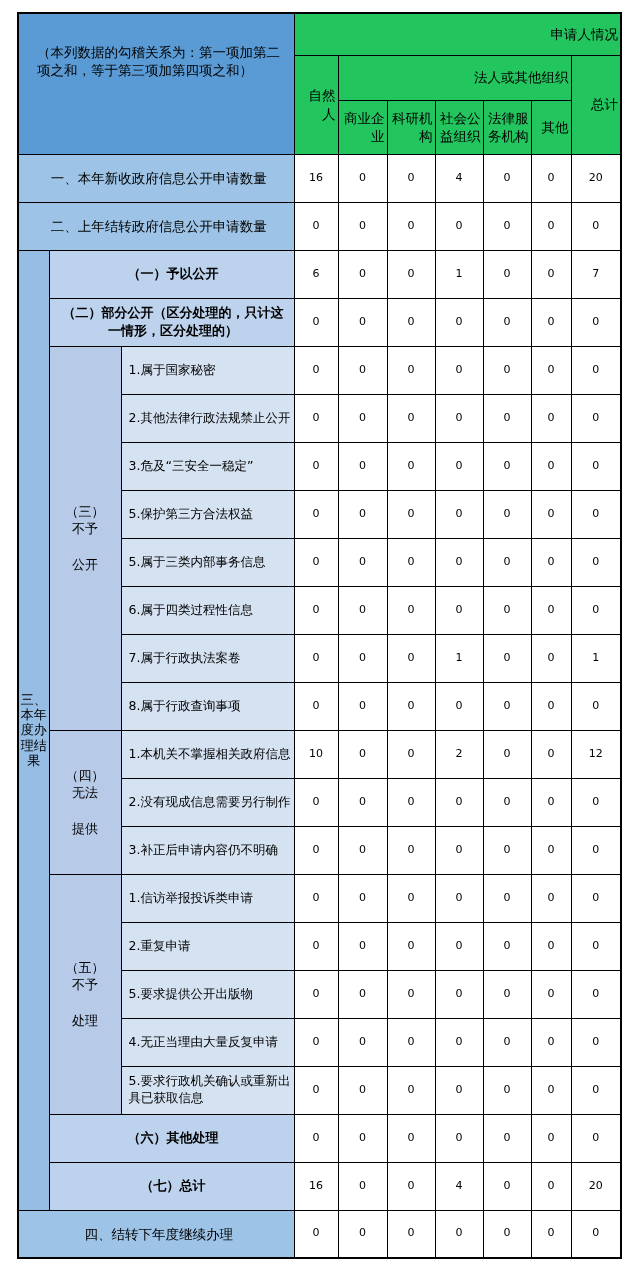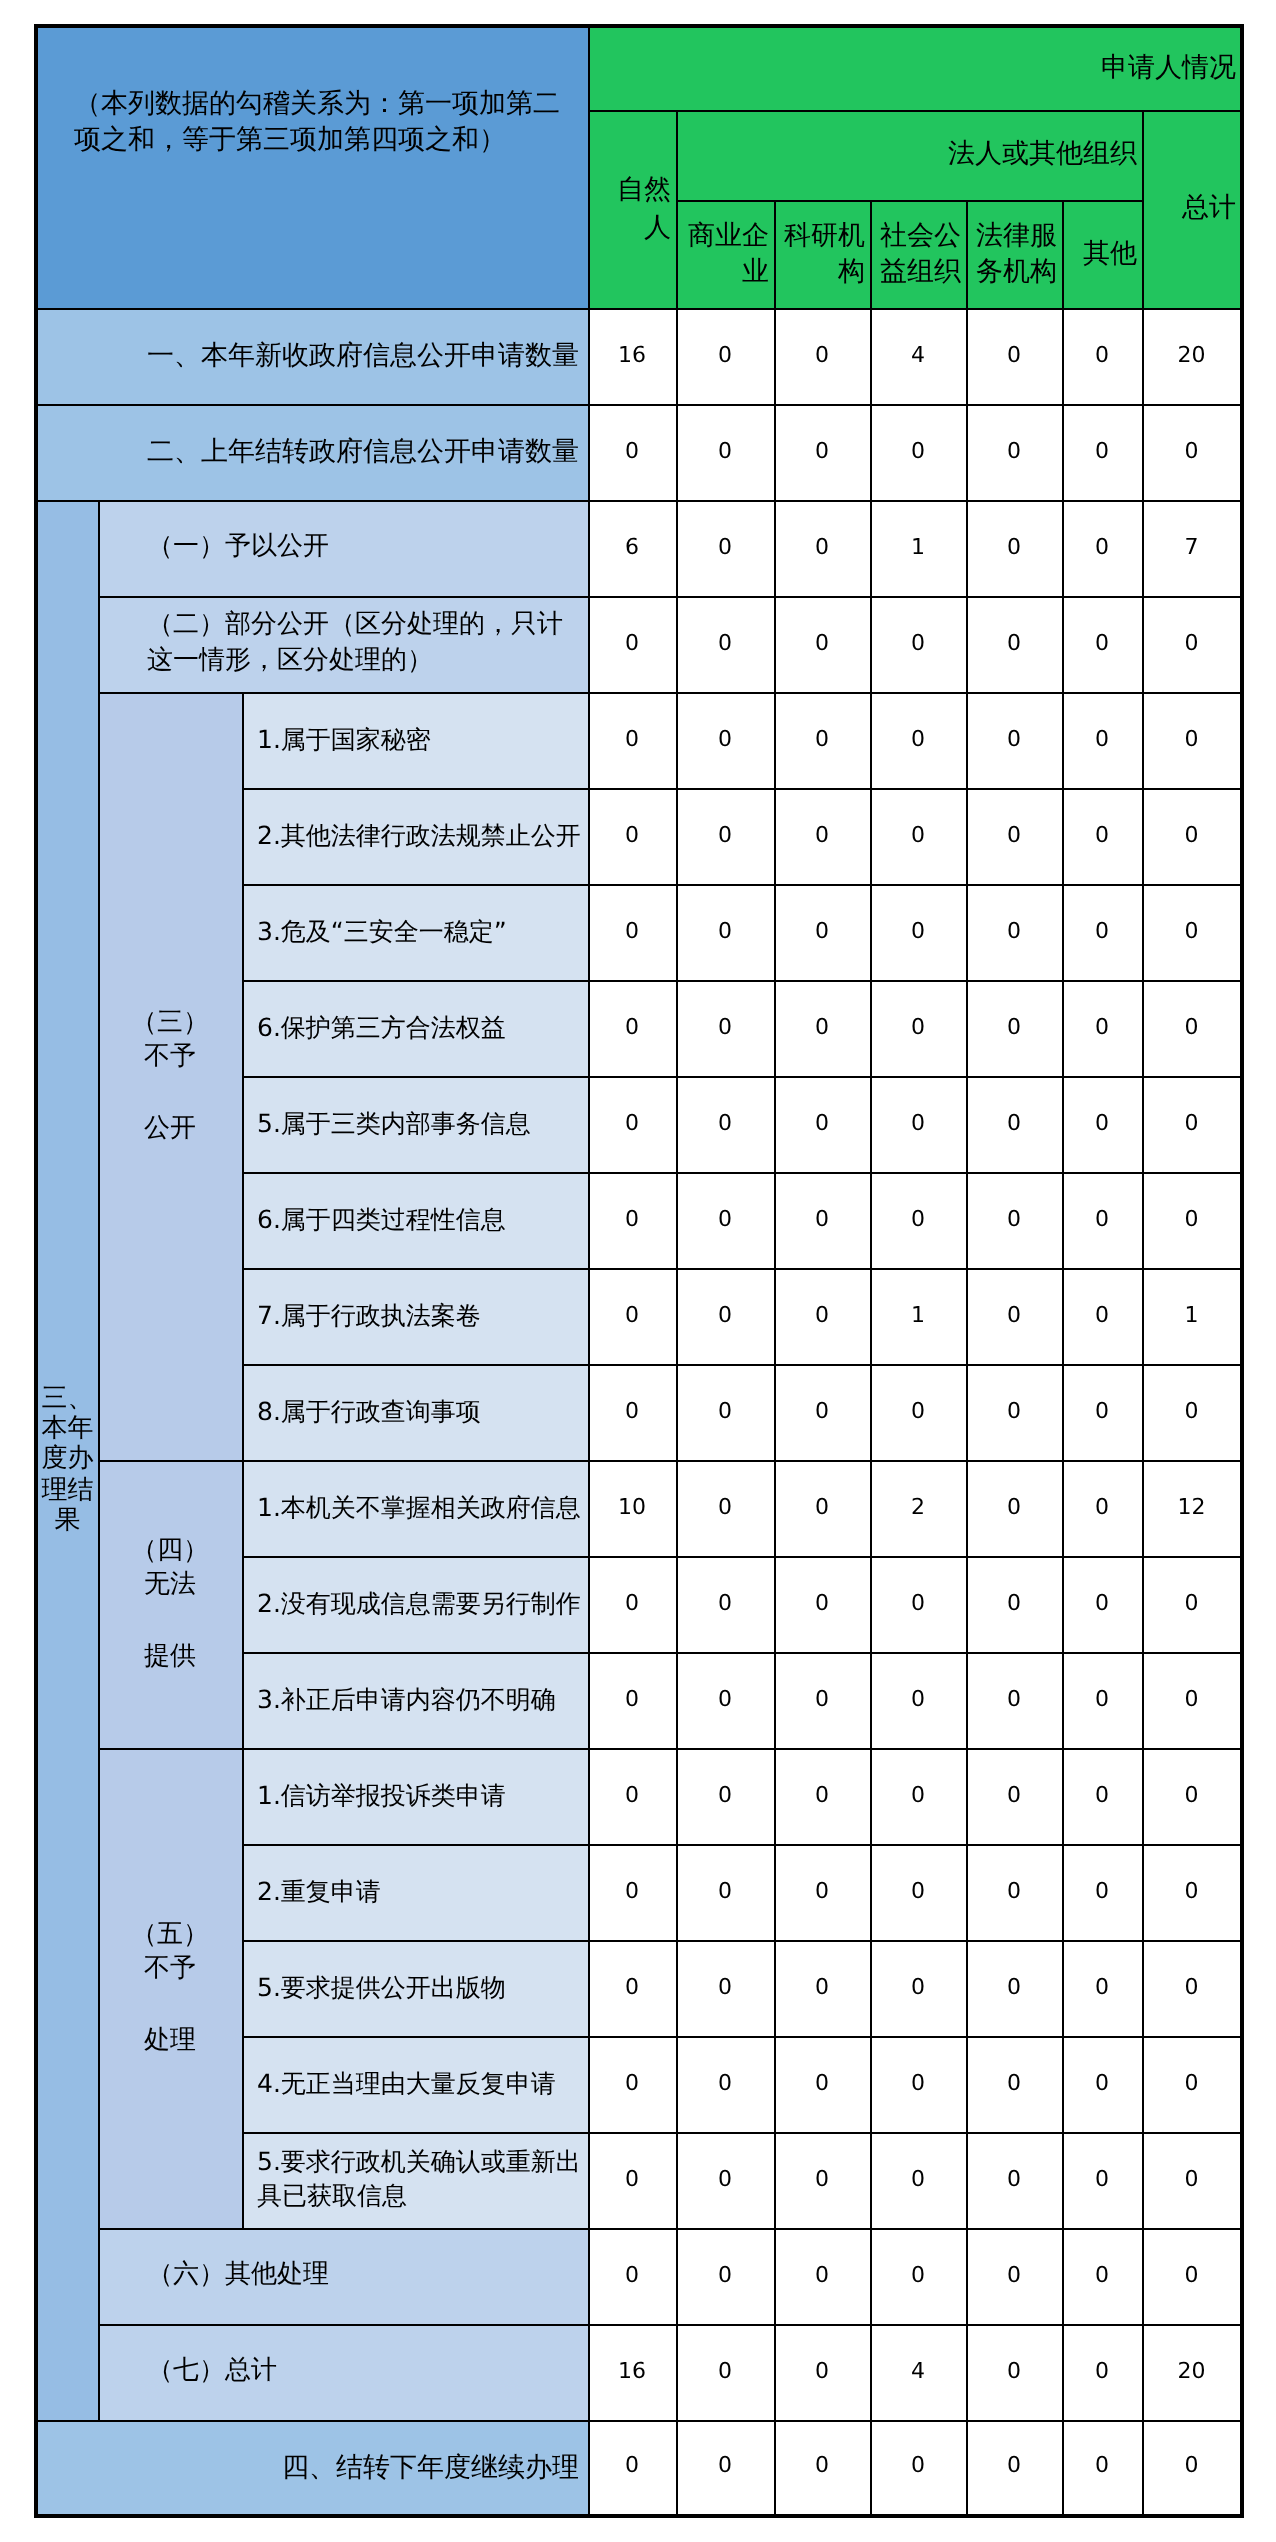--- a/index.html
+++ b/index.html
@@ -46,21 +46,21 @@
   }
   .h-main {
     background: #22c55e;
     text-align: right;
     font-size: 13.5px;
     padding: 2px;
   }
   
   .sec {
     background: #9DC3E6;
-    text-align: right;
+    text-align: center;
     padding: 4px 4px 4px 9px;
     font-size: 13.5px;
   }
   .vert {
     background: #96BDE4;
     white-space: pre-line;
     text-align: center;
     font-size: 13px;
     line-height: 1.18;
     padding: 0 1px;
@@ -68,23 +68,24 @@
   .grp {
     background: #B7CBE9;
     white-space: pre-line;
     text-align: center;
     font-size: 13px;
     line-height: 1.35;
     padding: 2px 1px;
   }
   .sub {
     background: #BDD2EC;
-    text-align: left;
-    padding: 4px 6px 4px 24px;
+    text-align: center;
+    padding: 4px 6px 4px 9px;
     font-size: 13px;
+    font-weight: bold;
   }
   .itm {
     background: #D5E2F1;
     text-align: left;
     padding: 4px 3px 4px 7px;
     font-size: 12.5px;
   }
   .num {
     background: #ffffff;
     text-align: center;
@@ -205,21 +206,21 @@
             <td class="itm">3.危及“三安全一稳定”</td>
             <td class="num">0</td>
             <td class="num">0</td>
             <td class="num">0</td>
             <td class="num">0</td>
             <td class="num">0</td>
             <td class="num">0</td>
             <td class="num">0</td>
           </tr>
           <tr>
-            <td class="itm">6.保护第三方合法权益</td>
+            <td class="itm">5.保护第三方合法权益</td>
             <td class="num">0</td>
             <td class="num">0</td>
             <td class="num">0</td>
             <td class="num">0</td>
             <td class="num">0</td>
             <td class="num">0</td>
             <td class="num">0</td>
           </tr>
           <tr>
             <td class="itm">5.属于三类内部事务信息</td>

